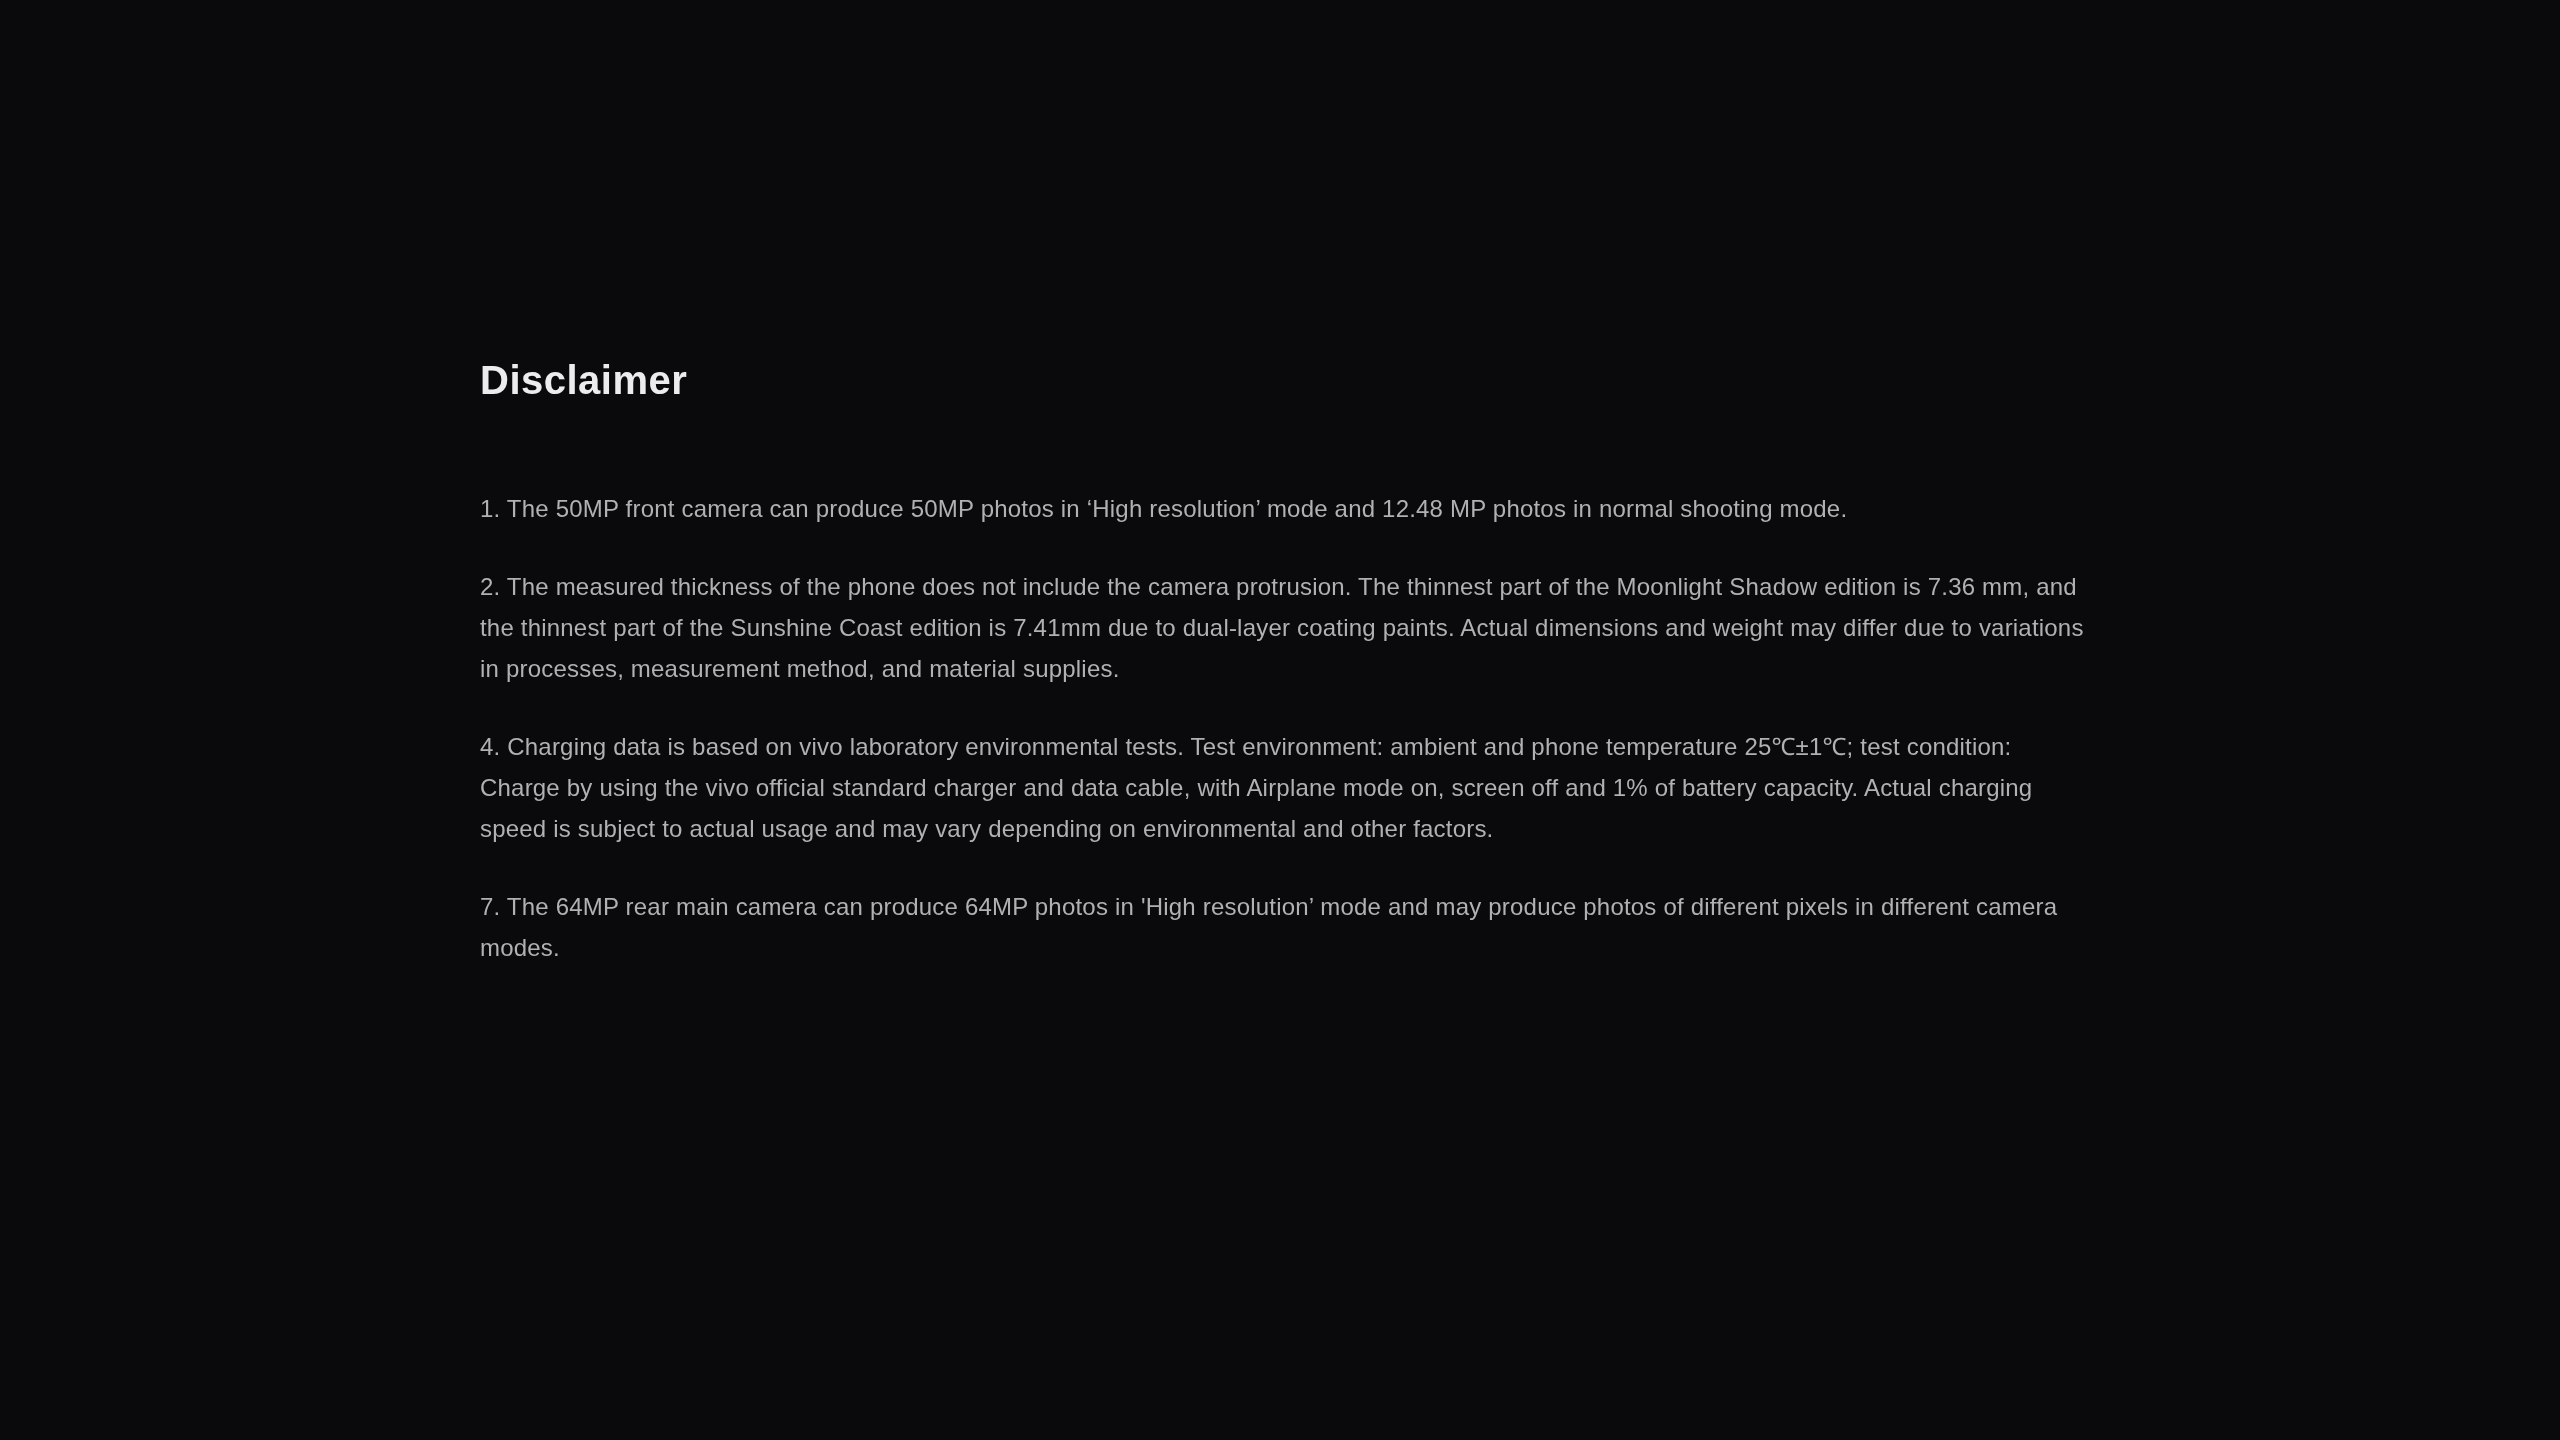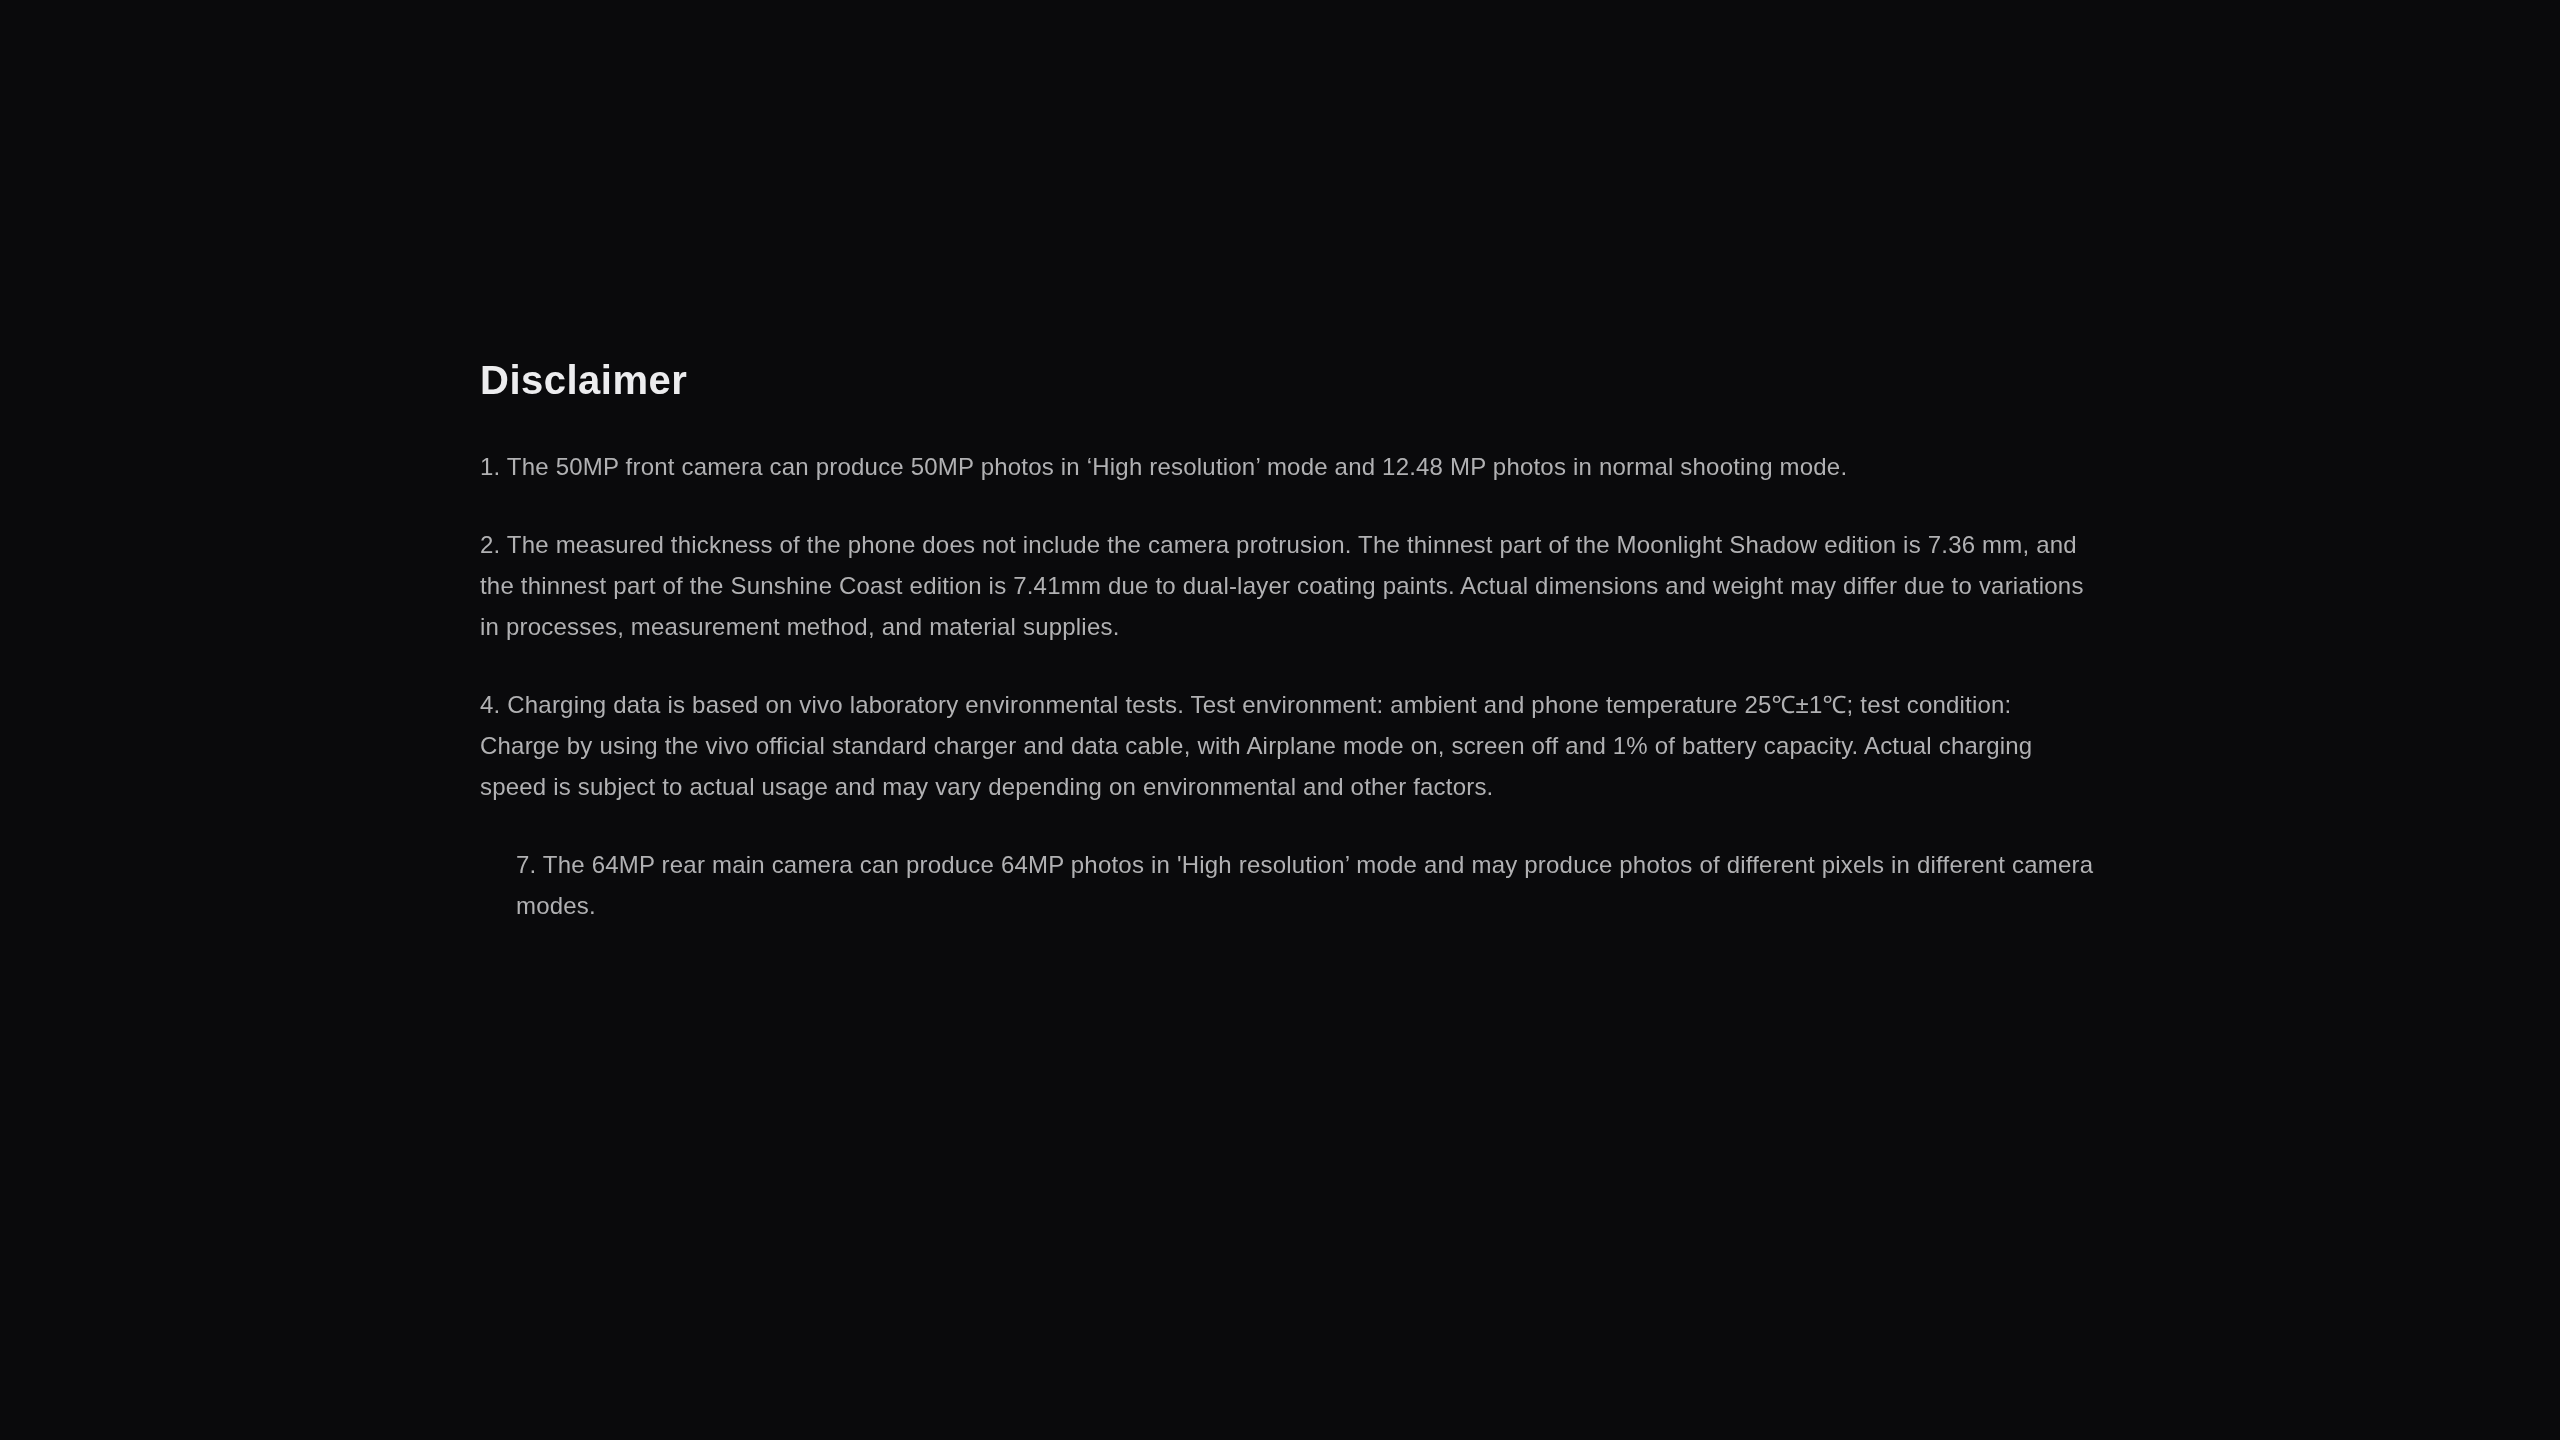--- a/index.html
+++ b/index.html
@@ -20,33 +20,32 @@
     left: 480px;
     top: 356px;
     width: 1615px;
   }
   .disclaimer-title {
     font-size: 40px;
     line-height: 48px;
     font-weight: 700;
     color: #ececee;
     letter-spacing: 0.5px;
-    margin: 0 0 42px 0;
+    margin: 0 0 84px 0;
   }
   .disclaimer-item {
     font-size: 24px;
     line-height: 41px;
     font-weight: 400;
     color: #b1b1b3;
     letter-spacing: 0.2px;
     margin: 0 0 37px 0;
   }
   .disclaimer-item:last-child {
     margin-bottom: 0;
-    margin-left: 36px;
   }
 </style>
 </head>
 <body>
 
 <main class="disclaimer-section">
   <h1 class="disclaimer-title">Disclaimer</h1>
 
   <p class="disclaimer-item">1. The 50MP front camera can produce 50MP photos in ‘High resolution’ mode and 12.48 MP photos in normal shooting mode.</p>
 

